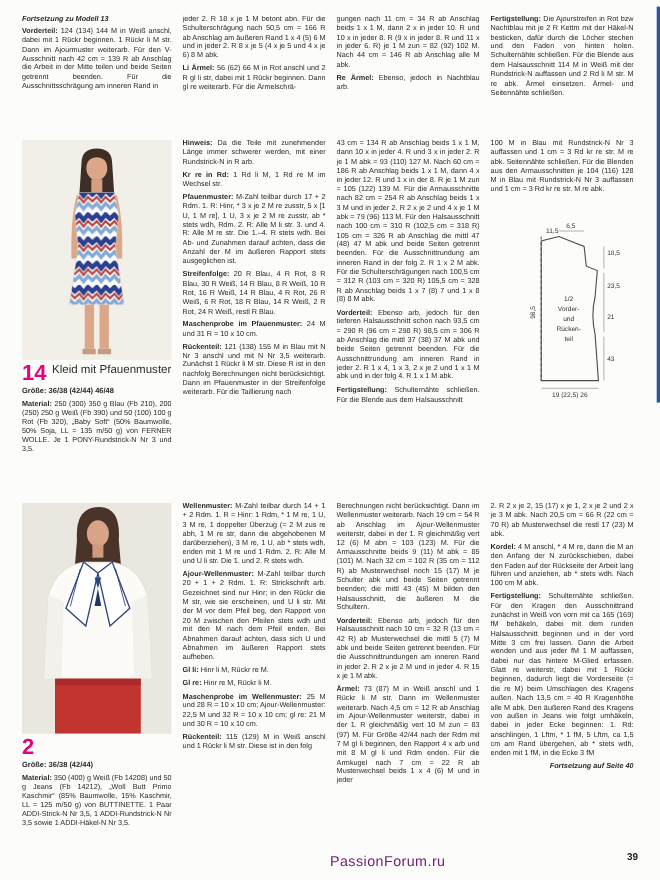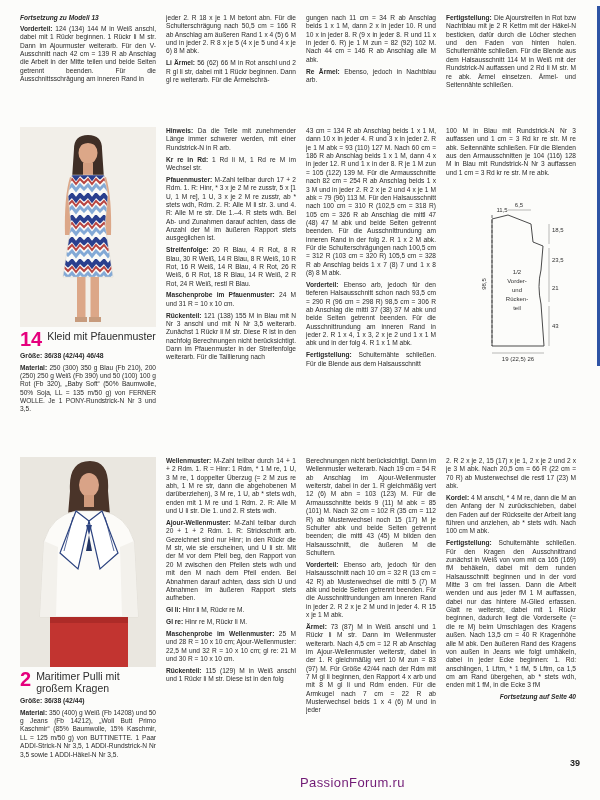--- a/index.html
+++ b/index.html
@@ -29,21 +29,21 @@
 
   .photo { width:136px; background:#f0ede8; margin-bottom:3px; line-height:0; }
   .model-head { display:flex; gap:5px; align-items:flex-start; margin:3px 0 3px 0; }
   .model-num { color:#e5007d; font-size:20px; font-weight:bold; line-height:0.95; flex:none; }
   .model-title { font-size:10.5px; font-weight:normal; line-height:1.1; color:#2d2d2d; padding-top:1px; }
   .size-line { font-weight:bold; font-size:6.8px; margin:2px 0 3px 0; text-align:left; }
 
   .schematic { margin-top:5px; line-height:0; }
   .schematic text { font-family:"Liberation Sans", sans-serif; }
 
-  .pagenum { position:absolute; right:20px; bottom:32px; font-size:9px; font-weight:bold; color:#1e1e1e; }
+  .pagenum { position:absolute; right:20px; bottom:16px; font-size:9px; font-weight:bold; color:#1e1e1e; }
   .watermark { position:absolute; left:300px; bottom:10px; font-size:13px; color:#701a75; letter-spacing:0.4px; }
 </style>
 </head>
 <body>
 
 <div class="page">
   <div class="edge-strip"></div>
 
   <div class="row row-top">
     <div class="col c1">
@@ -158,21 +158,20 @@
           <path d="M53,60 L44,94" stroke="#2c4380" stroke-width="0.8" fill="none"></path>
           <path d="M85,60 L94,94" stroke="#2c4380" stroke-width="0.8" fill="none"></path>
           <path d="M66,68 L72,68 L69,78 Z" fill="#2c4380"></path>
           <path d="M69,78 L66,94 L72,94 Z" fill="#223463"></path>
           <rect x="30" y="160" width="78" height="50" fill="#c23430"></rect>
           <path d="M30,160 h78 v6 h-78 z" fill="#ad2b28"></path>
         </svg>
       </div>
       <div class="model-head">
         <span class="model-num">2</span>
-        <span class="model-title">Maritimer Pulli mit großem Kragen</span>
       </div>
       <p class="txt size-line"><b class="lead">Größe: </b><span>36/38 (42/44)</span></p>
       <p class="txt para"><b class="lead">Material: </b><span>350 (400) g Weiß (Fb 14208) und 50 g Jeans (Fb 14212), „Woll Butt Primo Kaschmir“ (85% Baumwolle, 15% Kaschmir, LL = 125 m/50 g) von BUTTINETTE. 1 Paar ADDI-Strick-N Nr 3,5, 1 ADDI-Rundstrick-N Nr 3,5 sowie 1 ADDI-Häkel-N Nr 3,5.</span></p>
     </div>
 
     <div class="col">
       <p class="txt para"><b class="lead">Wellenmuster: </b><span>M-Zahl teilbar durch 14 + 1 + 2 Rdm. 1. R = Hinr: 1 Rdm, * 1 M re, 1 U, 3 M re, 1 doppelter Überzug (= 2 M zus re abh, 1 M re str, dann die abgehobenen M darüberziehen), 3 M re, 1 U, ab * stets wdh, enden mit 1 M re und 1 Rdm. 2. R: Alle M und U li str. Die 1. und 2. R stets wdh.</span></p>
       <p class="txt para"><b class="lead">Ajour-Wellenmuster: </b><span>M-Zahl teilbar durch 20 + 1 + 2 Rdm. 1. R: Strickschrift arb. Gezeichnet sind nur Hinr; in den Rückr die M str, wie sie erscheinen, und U li str. Mit der M vor dem Pfeil beg, den Rapport von 20 M zwischen den Pfeilen stets wdh und mit den M nach dem Pfeil enden. Bei Abnahmen darauf achten, dass sich U und Abnahmen im äußeren Rapport stets aufheben.</span></p>
       <p class="txt para"><b class="lead">Gl li: </b><span>Hinr li M, Rückr re M.</span></p>
       <p class="txt para"><b class="lead">Gl re: </b><span>Hinr re M, Rückr li M.</span></p>

